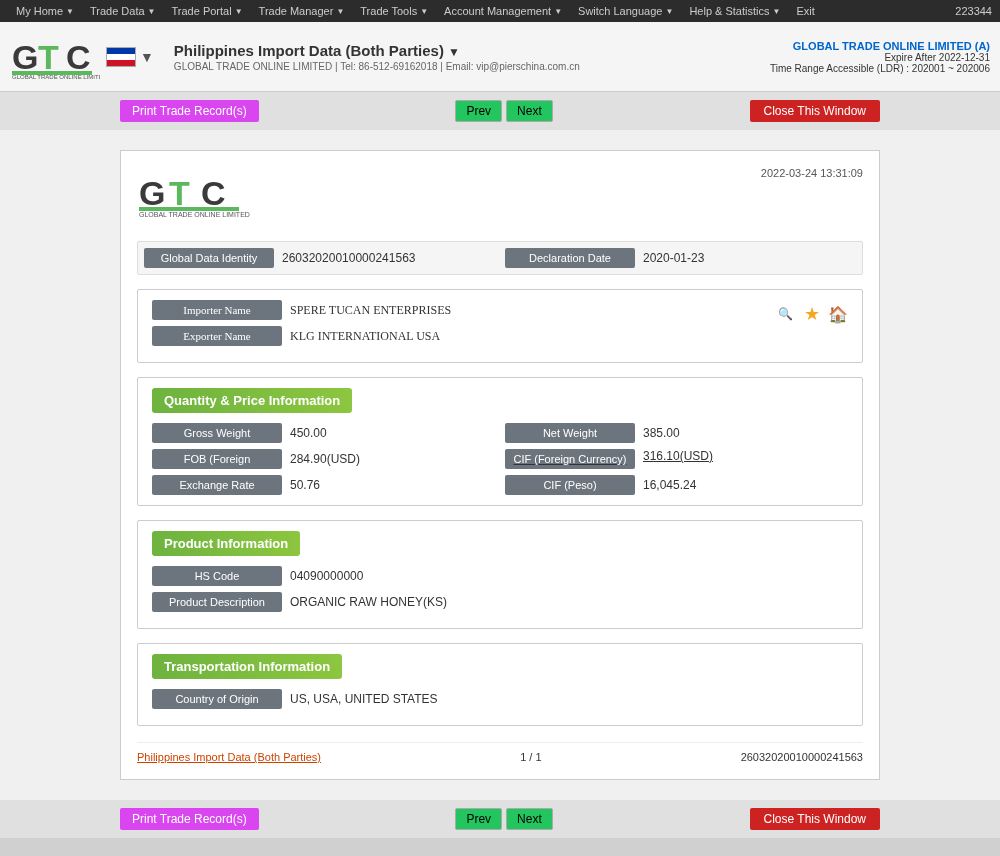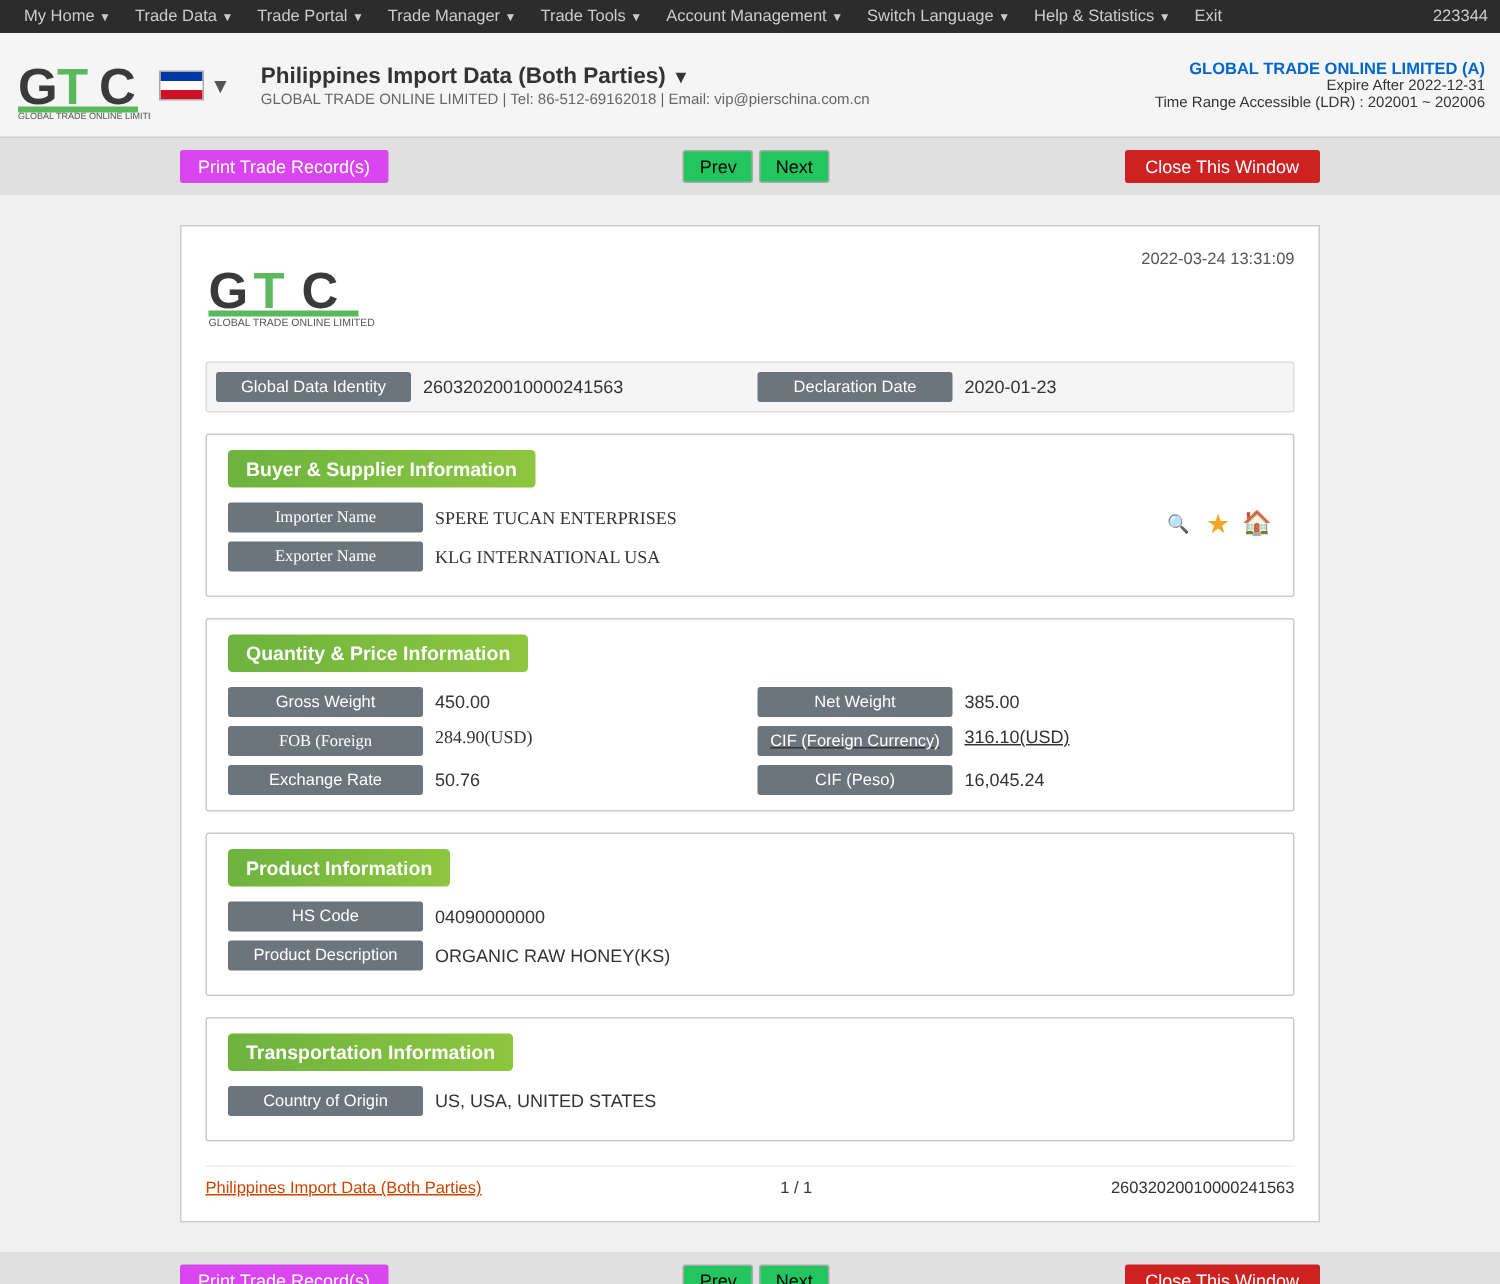--- a/index.html
+++ b/index.html
@@ -181,23 +181,20 @@
           <span class="field-label">Global Data Identity</span>
           <span class="field-value">26032020010000241563</span>
         </div>
         <div style="display:flex; align-items:center; flex:1;">
           <span class="field-label">Declaration Date</span>
           <span class="field-value">2020-01-23</span>
         </div>
       </div>
 
       <div class="section-wrapper">
-        <div>
-          <span class="section-header">Buyer &amp; Supplier Information</span>
-        </div>
         <div style="display:flex; justify-content:space-between; align-items:flex-start;">
           <div style="flex:1;font-family:Liberation Serif, serif;">
             <div class="field-row">
               <span class="field-label">Importer Name</span>
               <span class="field-value">SPERE TUCAN ENTERPRISES</span>
             </div>
             <div class="field-row">
               <span class="field-label">Exporter Name</span>
               <span class="field-value">KLG INTERNATIONAL USA</span>
             </div>
@@ -218,21 +215,21 @@
           <div style="display:flex; align-items:center; flex:1;">
             <span class="field-label">Gross Weight</span>
             <span class="field-value">450.00</span>
           </div>
           <div style="display:flex; align-items:center; flex:1;">
             <span class="field-label">Net Weight</span>
             <span class="field-value">385.00</span>
           </div>
         </div>
         <div class="two-col" style="margin-bottom:6px;">
-          <div style="display:flex; align-items:flex-start; flex:1;font-family:Liberation Serif, serif;">
+          <div style="display:flex; align-items:center; flex:1;">
             <span class="field-label">FOB (Foreign</span>
             <span class="field-value">284.90(USD)</span>
           </div>
           <div style="display:flex; align-items:flex-start; flex:1;text-decoration:underline;">
             <span class="field-label">CIF (Foreign Currency)</span>
             <span class="field-value">316.10(USD)</span>
           </div>
         </div>
         <div class="two-col">
           <div style="display:flex; align-items:center; flex:1;">

